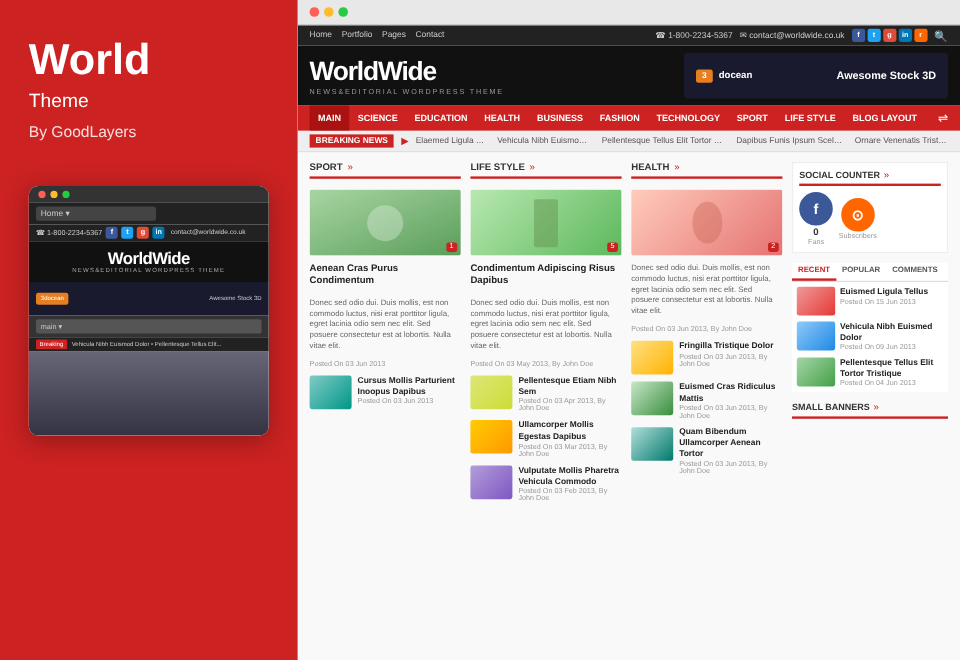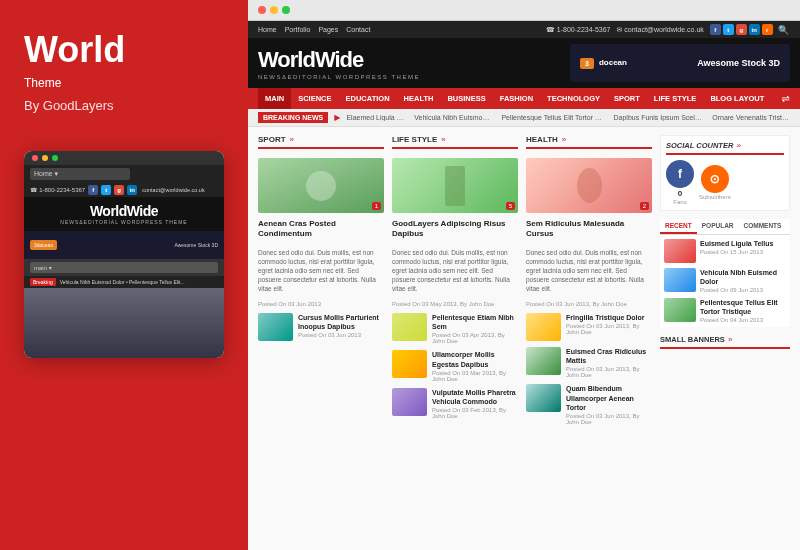--- a/index.html
+++ b/index.html
@@ -17,21 +17,21 @@
       position: relative;
     }
     .theme-title {
       font-size: 36px;
       font-weight: 900;
       color: #fff;
       line-height: 1.1;
       margin-bottom: 6px;
     }
     .theme-subtitle {
-      font-size: 12px;
+      font-size: 16px;
       font-weight: 400;
       color: #fff;
       margin-bottom: 8px;
     }
     .theme-by {
       font-size: 13px;
       color: rgba(255,255,255,0.85);
       margin-bottom: 28px;
     }
 
@@ -338,21 +338,20 @@
       border: 1px solid #eee;
       padding: 5px;
     }
     .sc-header {
       display: flex;
       align-items: center;
       gap: 3px;
       border-bottom: 2px solid #cc2222;
       padding-bottom: 3px;
       margin-bottom: 5px;
-      font-style: italic;
     }
     .sc-title { font-size: 7.5px; font-weight: 900; color: #333; text-transform: uppercase; }
     .sc-icons { display: flex; gap: 5px; align-items: center; }
     .sc-icon-wrap { display: flex; flex-direction: column; align-items: center; gap: 1px; }
     .sc-icon { width: 28px; height: 28px; border-radius: 50%; display: flex; align-items: center; justify-content: center; color: #fff; font-size: 12px; font-weight: bold; }
     .sc-f-bg { background: #3b5998; }
     .sc-count { font-size: 8px; font-weight: bold; color: #333; }
     .sc-label { font-size: 6px; color: #999; }
 
     .tabs-row {
@@ -524,21 +523,21 @@
           <div class="section-header">
             <span class="section-title">SPORT</span>
             <span class="section-arrow">»</span>
           </div>
           <div class="article-img img-sport">
             <div style="width:100%;height:100%;background:linear-gradient(to bottom right,#a8d5a2,#5a9e5a);display:flex;align-items:center;justify-content:center;">
               <div style="width:30px;height:30px;border-radius:50%;background:rgba(255,255,255,0.3);"></div>
             </div>
             <div class="img-comment-badge">1</div>
           </div>
-          <div class="article-title">Aenean Cras Posted Condimentum</div>
+          <div class="article-title">Aenean Cras Purus Condimentum</div>
           <div class="article-text">Donec sed odio dui. Duis mollis, est non commodo luctus, nisi erat porttitor ligula, egret lacinia odio sem nec elit. Sed posuere consectetur est at lobortis. Nulla vitae elit.</div>
           <div class="article-meta">Posted On 03 Jun 2013</div>
 
           <div class="mini-article">
             <div class="mini-img mini-img-1"></div>
             <div class="mini-content">
               <div class="mini-title">Cursus Mollis Parturient Inoopus Dapibus</div>
               <div class="mini-meta">Posted On 03 Jun 2013</div>
             </div>
           </div>
@@ -548,21 +547,21 @@
           <div class="section-header">
             <span class="section-title">LIFE STYLE</span>
             <span class="section-arrow">»</span>
           </div>
           <div class="article-img img-lifestyle">
             <div style="width:100%;height:100%;background:linear-gradient(135deg,#b8e8b0,#5cb85c);display:flex;align-items:center;justify-content:center;">
               <div style="width:20px;height:40px;background:rgba(100,150,80,0.5);border-radius:2px;"></div>
             </div>
             <div class="img-comment-badge">5</div>
           </div>
-          <div class="article-title">GoodLayers Adipiscing Risus Dapibus</div>
+          <div class="article-title">Condimentum Adipiscing Risus Dapibus</div>
           <div class="article-text">Donec sed odio dui. Duis mollis, est non commodo luctus, nisi erat porttitor ligula, egret lacinia odio sem nec elit. Sed posuere consectetur est at lobortis. Nulla vitae elit.</div>
           <div class="article-meta">Posted On 03 May 2013, By John Doe</div>
 
           <div class="mini-article">
             <div class="mini-img mini-img-2"></div>
             <div class="mini-content">
               <div class="mini-title">Pellentesque Etiam Nibh Sem</div>
               <div class="mini-meta">Posted On 03 Apr 2013, By John Doe</div>
             </div>
           </div>
@@ -586,21 +585,20 @@
           <div class="section-header">
             <span class="section-title">HEALTH</span>
             <span class="section-arrow">»</span>
           </div>
           <div class="article-img img-health">
             <div style="width:100%;height:100%;background:linear-gradient(135deg,#ffccbc,#e57373);display:flex;align-items:center;justify-content:center;">
               <div style="width:25px;height:35px;background:rgba(200,100,80,0.4);border-radius:50%;"></div>
             </div>
             <div class="img-comment-badge">2</div>
           </div>
-          <div class="article-title">Sem Ridiculus Malesuada Cursus</div>
           <div class="article-text">Donec sed odio dui. Duis mollis, est non commodo luctus, nisi erat porttitor ligula, egret lacinia odio sem nec elit. Sed posuere consectetur est at lobortis. Nulla vitae elit.</div>
           <div class="article-meta">Posted On 03 Jun 2013, By John Doe</div>
 
           <div class="mini-article">
             <div class="mini-img" style="background:linear-gradient(135deg,#ffe082,#ffb300);width:35px;height:28px;border-radius:2px;flex-shrink:0;"></div>
             <div class="mini-content">
               <div class="mini-title">Fringilla Tristique Dolor</div>
               <div class="mini-meta">Posted On 03 Jun 2013, By John Doe</div>
             </div>
           </div>

